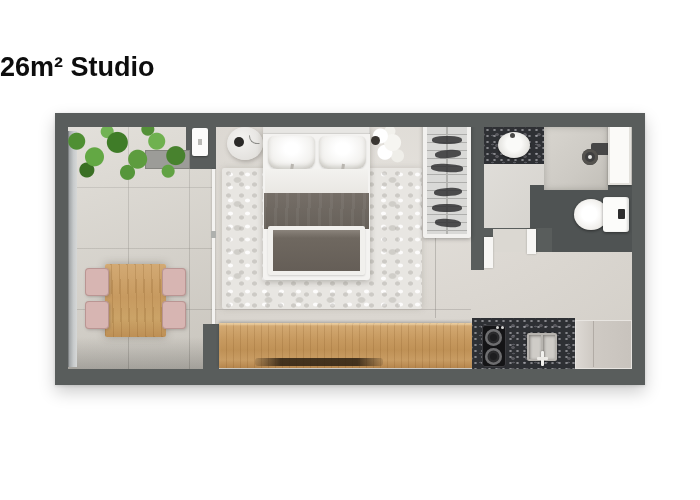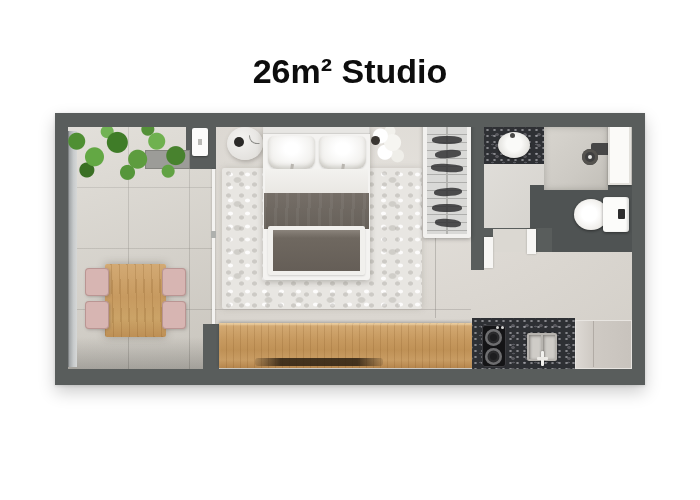--- a/index.html
+++ b/index.html
@@ -1,22 +1,22 @@
 <!DOCTYPE html>
 <html><head>
 <meta charset="utf-8">
 <style>
   html,body{margin:0;padding:0;}
   body{
     width:700px;height:500px;background:#ffffff;overflow:hidden;position:relative;
     font-family:"Liberation Sans", sans-serif;
   }
   .title{
-    position:absolute;left:0;top:52px;width:700px;text-align:center;
-    font-size:34px;font-weight:bold;color:#0d0d0d;letter-spacing:0px;
+    position:absolute;left:0;top:52px;width:700px;text-align:left;
+    font-size:27px;font-weight:bold;color:#0d0d0d;letter-spacing:0px;
   }
   .plan{
     position:absolute;left:55px;top:113px;width:590px;height:272px;
     background:#595d5c;box-shadow:0 7px 16px rgba(0,0,0,.20), 0 1px 3px rgba(0,0,0,.12);
   }
   .abs{position:absolute;}
   
   .wall{background:#595d5c;}
   .wall-top{left:0;top:0;width:590px;height:14px;}
   .wall-bottom{left:0;top:256px;width:590px;height:16px;}

